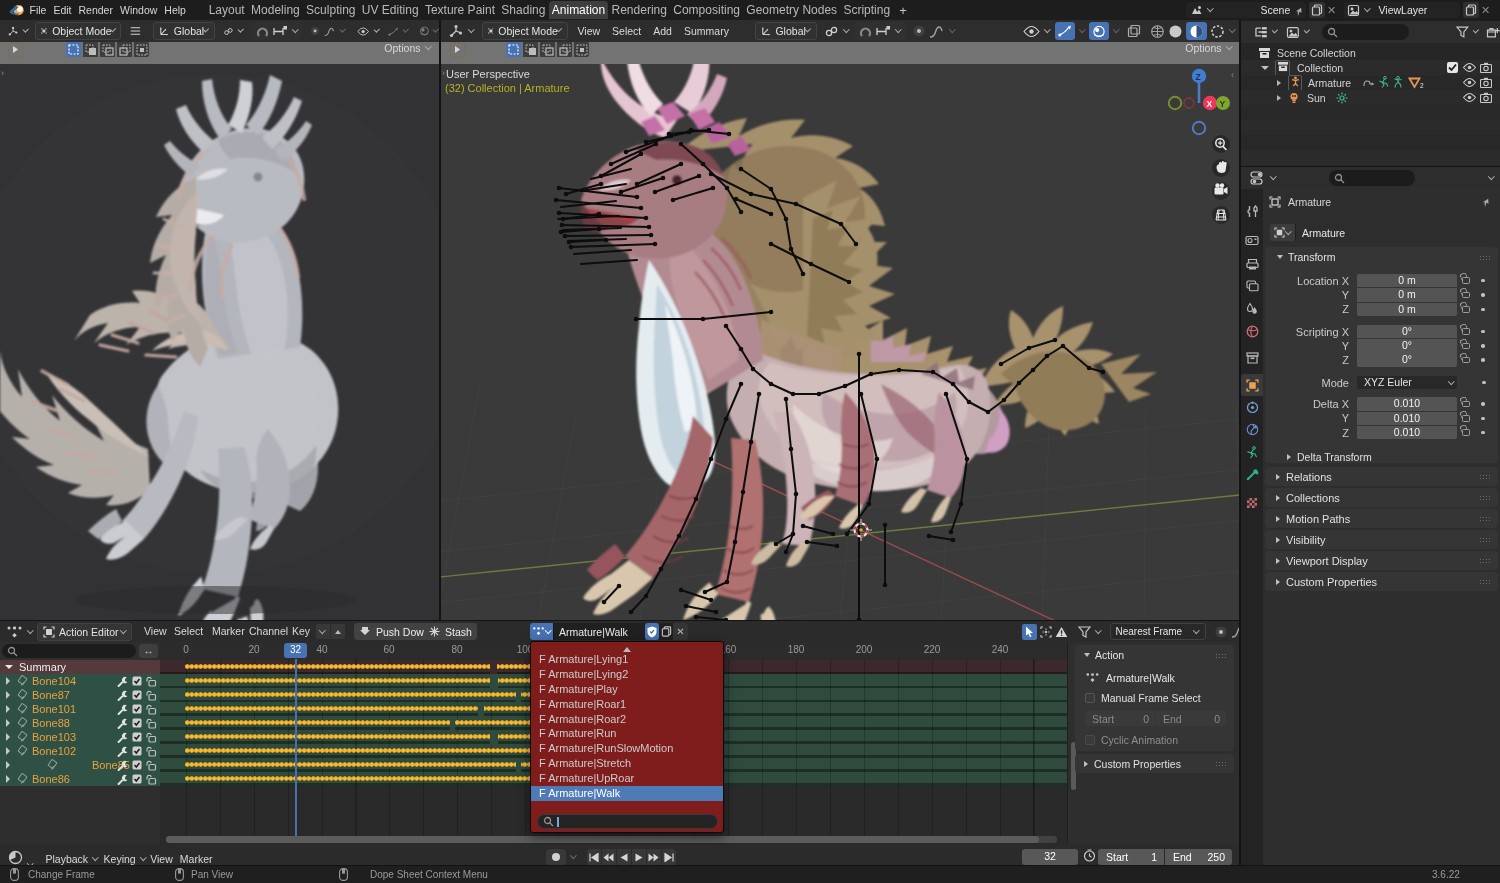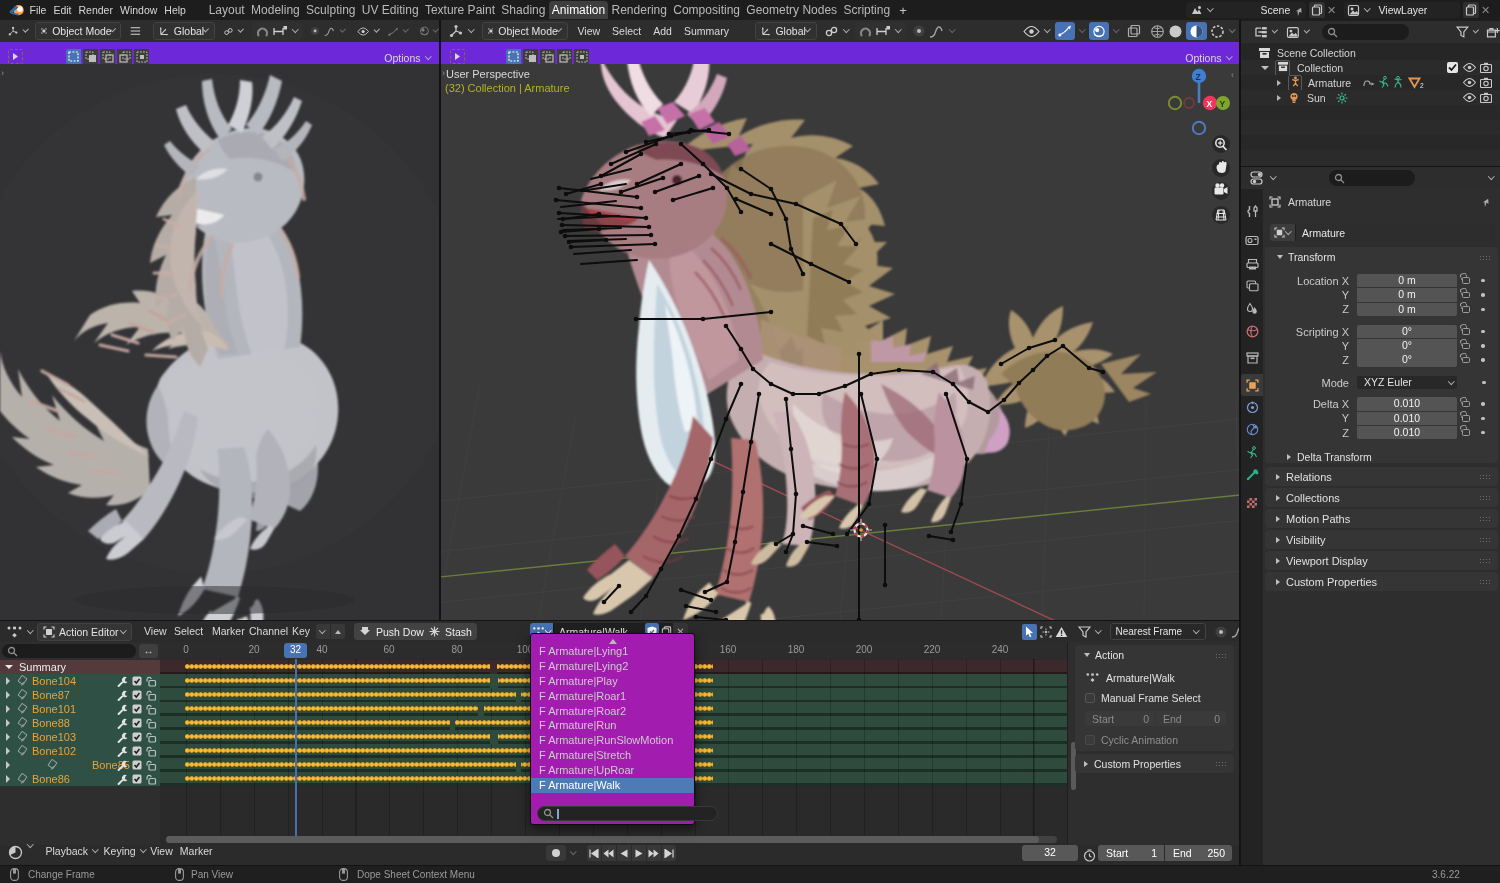--- a/index.html
+++ b/index.html
@@ -5,33 +5,33 @@
 html,body{width:1500px;height:883px;overflow:hidden;background:#1e1e1e;font-family:"Liberation Sans",sans-serif;-webkit-font-smoothing:antialiased;}
 .abs{position:absolute;}
 #stage{position:relative;width:1500px;height:883px;background:#1e1e1e;font-size:10.5px;color:#d0d0d0;white-space:nowrap;}
 
 #topbar{position:absolute;left:0;top:0;width:1500px;height:20px;background:#1d1d1d;display:flex;align-items:center;}
 #topbar .menu{color:#d6d6d6;font-size:10.5px;padding:0 3.5px;}
 .tab{color:#b9b9b9;font-size:12px;padding:2px 3.2px;border-radius:4px 4px 0 0;}
 .tab.active{background:#3e3e3e;color:#fff;}
 
 .hdr{position:absolute;background:#2d2d2d;height:22px;display:flex;align-items:center;}
-.toolrow{position:absolute;background:#6d28d9;height:22px;display:flex;align-items:flex-end;gap:30px;}
+.toolrow{position:absolute;background:#737373;height:22px;display:flex;align-items:flex-start;gap:30px;}
 .hbtn{display:flex;align-items:center;background:#313131;border:1px solid #424242;border-radius:3px;height:18px;padding:0 5px;color:#e3e3e3;font-size:10.5px;}
 .menuitem{color:#dadada;font-size:10.5px;padding:0 6px;}
 .chev{display:inline-block;width:4.5px;height:4.5px;border-right:1.5px solid #b0b0b0;border-bottom:1.5px solid #b0b0b0;transform:rotate(45deg);margin:-3px 1px 0 5px;}
 
 #vpL{position:absolute;left:0;top:20px;width:439px;height:601px;background:#333336;overflow:hidden;}
 #vpR{position:absolute;left:441px;top:20px;width:799px;height:601px;background:#3a3a3a;overflow:hidden;}
 
 #outliner{position:absolute;left:1241px;top:21px;width:259px;height:145px;background:#262626;overflow:hidden;}
 #props{position:absolute;left:1241px;top:167px;width:259px;height:698px;background:#2e2e2e;overflow:hidden;}
 
 #dope{position:absolute;left:0;top:621px;width:1240px;height:224px;background:#2a2a2a;overflow:hidden;}
-#foot{position:absolute;left:0;top:845px;width:1240px;height:20px;background:#2b2b2b;display:flex;align-items:flex-start;}
+#foot{position:absolute;left:0;top:845px;width:1240px;height:20px;background:#2b2b2b;display:flex;align-items:flex-end;}
 #status{position:absolute;left:0;top:866px;width:1500px;height:17px;background:#1f1f1f;display:flex;align-items:center;color:#9a9a9a;font-size:10px;}
 .vdiv{position:absolute;background:#131313;}
 .cpanel{position:absolute;left:24px;width:233px;height:19px;background:#353535;border-radius:4px;color:#e0e0e0;display:flex;align-items:center;font-size:11px;}
 .cpanel::before{content:"";width:0;height:0;border-left:4px solid #c0c0c0;border-top:3.5px solid transparent;border-bottom:3.5px solid transparent;margin:0 6px 0 11px;}
 .cpanel::after{content:"";margin-left:auto;margin-right:7px;width:12px;height:5px;background-image:radial-gradient(circle,#6e6e6e 0.9px,transparent 1px);background-size:3px 3px;}
 .prow{display:flex;align-items:center;height:13.4px;margin-top:0.9px;}
 .plab{width:92px;text-align:right;color:#cacaca;padding-right:8px;font-size:11px;}
 .pfield{width:100px;height:13.5px;background:#545454;border-radius:2px;color:#f2f2f2;text-align:center;font-size:10.5px;line-height:13px;}
 .ticon{position:absolute;left:0;width:22px;height:22px;display:flex;align-items:center;justify-content:center;}
 .lk{position:relative;width:8px;height:6.5px;border:1px solid #9e9e9e;border-radius:1.5px;margin-left:5px;display:inline-block;}
@@ -1497,21 +1497,21 @@
             <span style="margin-left:10px;width:10px;height:10px;background:#3a3a3a;border:1px solid #4a4a4a;border-radius:2px;"></span>
             <span style="margin-left:6px;color:#8e8e8e;">Cyclic Animation</span>
           </div>
       </div>
       <div style="position:absolute;left:7px;top:112px;width:159px;height:19px;background:#353535;border-radius:4px;display:flex;align-items:center;">
           <span style="margin:0 6px 0 9px;width:0;height:0;border-left:4px solid #c0c0c0;border-top:3.5px solid transparent;border-bottom:3.5px solid transparent;"></span>
           <span style="color:#e0e0e0;">Custom Properties</span>
           <span style="margin-left:auto;margin-right:7px;width:12px;height:5px;background-image:radial-gradient(circle,#6e6e6e 0.9px,transparent 1px);background-size:3px 3px;"></span>
         </div>
     </div>
-    <div id="ddown" style="position:absolute;left:530px;top:12px;width:165px;height:192px;background:#a21caf;border:1px solid #0c0c0c;border-radius:3px;box-shadow:0 4px 12px rgba(0,0,0,0.5);font-size:11px;color:#cccccc;">
+    <div id="ddown" style="position:absolute;left:530px;top:20px;width:194px;height:192px;background:#7f1d1d;border:1px solid #0c0c0c;border-radius:3px;box-shadow:0 4px 12px rgba(0,0,0,0.5);font-size:11px;color:#cccccc;">
       <div style="text-align:center;height:10px;"><span style="display:inline-block;margin-top:3px;width:0;height:0;border-bottom:5px solid #b9b9b9;border-left:4.5px solid transparent;border-right:4.5px solid transparent;"></span></div>
       <div class="ditem">F Armature|Lying1</div>
       <div class="ditem">F Armature|Lying2</div>
       <div class="ditem">F Armature|Play</div>
       <div class="ditem">F Armature|Roar1</div>
       <div class="ditem">F Armature|Roar2</div>
       <div class="ditem">F Armature|Run</div>
       <div class="ditem">F Armature|RunSlowMotion</div>
       <div class="ditem">F Armature|Stretch</div>
       <div class="ditem">F Armature|UpRoar</div>
@@ -1595,20 +1595,20 @@
       <span style="position:absolute;left:28px;top:3px;">Change Frame</span>
       <svg width="9" height="13" style="position:absolute;top:2px;left:175px;" viewBox="0 0 9 13">
         <rect x="0.6" y="0.6" width="7.8" height="11.8" rx="3.5" fill="none" stroke="#9a9a9a" stroke-width="1.1"></rect>
         <rect x="3" y="0.6" width="3" height="5" fill="#9a9a9a"></rect>
       </svg>
       <span style="position:absolute;left:191px;top:3px;">Pan View</span>
       <svg width="9" height="13" style="position:absolute;top:2px;left:339px;" viewBox="0 0 9 13">
         <rect x="0.6" y="0.6" width="7.8" height="11.8" rx="3.5" fill="none" stroke="#9a9a9a" stroke-width="1.1"></rect>
         <rect x="3" y="0.6" width="3" height="5" fill="#9a9a9a"></rect>
       </svg>
-      <span style="position:absolute;left:357px;top:3px;">Dope Sheet Context Menu</span>
+      <span style="position:absolute;left:370px;top:3px;">Dope Sheet Context Menu</span>
       <span style="position:absolute;left:1432px;top:3px;">3.6.22</span>
   </div>
   <div class="vdiv" style="left:439px;top:20px;width:2px;height:601px;"></div>
   <div class="vdiv" style="left:1239px;top:20px;width:2px;height:846px;"></div>
   <div class="vdiv" style="left:0;top:620px;width:1240px;height:1px;"></div>
   <div class="vdiv" style="left:1241px;top:166px;width:259px;height:1px;"></div>
   <div class="vdiv" style="left:0;top:865px;width:1500px;height:1px;"></div>
 </div>
 </body></html>

